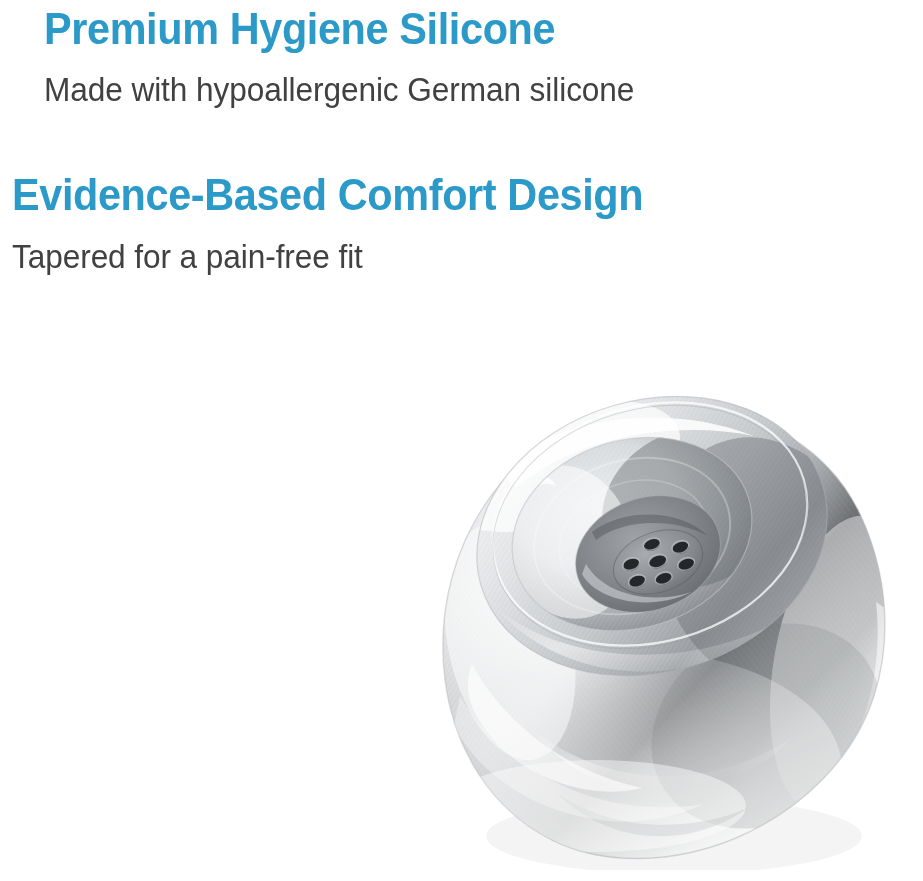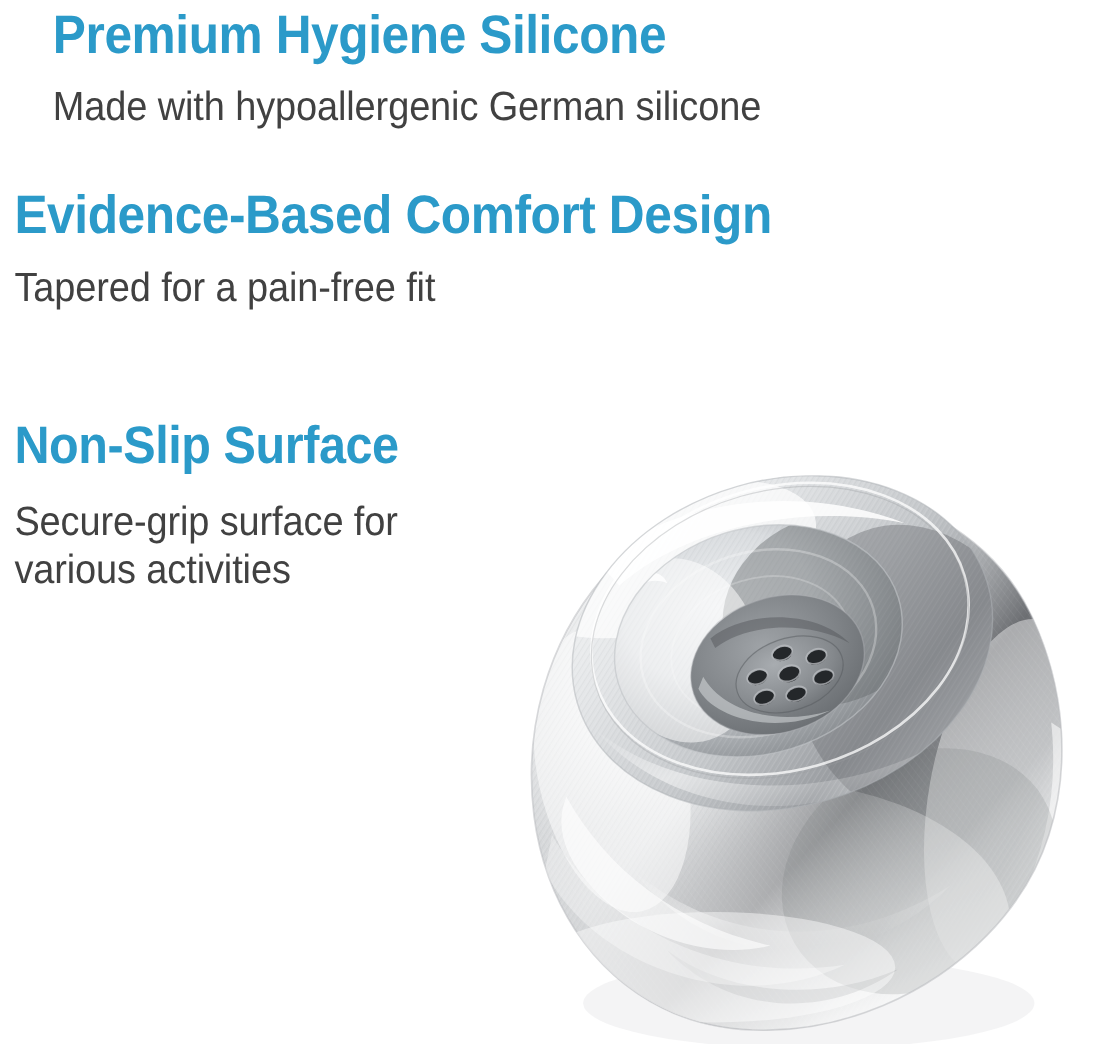--- a/index.html
+++ b/index.html
@@ -39,21 +39,21 @@
     line-height: 1.18;
     letter-spacing: -0.1px;
     transform: scaleX(0.93);
     transform-origin: left top;
   }
 
   #feature-1 { top: 6px; margin-left: 32px; }
   #feature-1 .f-head { font-size: 45px; }
   #feature-1 .f-sub  { font-size: 34px; margin-top: 17px; white-space: nowrap; }
 
-  #feature-2 { top: 156px; }
+  #feature-2 { top: 172px; }
   #feature-2 .f-head { font-size: 45px; }
   #feature-2 .f-sub  { font-size: 34px; margin-top: 18px; white-space: nowrap; }
 
   #feature-3 { top: 350px; width: 430px; }
   #feature-3 .f-head { font-size: 44px; }
   #feature-3 .f-sub  { font-size: 34px; margin-top: 20px; max-width: 430px; }
   #feature-3 .f-sub .line { display: block; }
 
   
   #product-photo {
@@ -73,27 +73,20 @@
   <div class="feature" id="feature-1">
     <div class="f-head">Premium Hygiene Silicone</div>
     <div class="f-sub">Made with hypoallergenic German silicone</div>
   </div>
 
   <div class="feature" id="feature-2">
     <div class="f-head">Evidence-Based Comfort Design</div>
     <div class="f-sub">Tapered for a pain-free fit</div>
   </div>
 
-  <div class="feature" id="feature-3">
-    <div class="f-head">Non-Slip Surface</div>
-    <div class="f-sub">
-      <span class="line">Secure-grip surface for</span>
-      <span class="line">various activities</span>
-    </div>
-  </div>
 
   <div id="product-photo">
     <svg viewBox="0 0 464 474" xmlns="http://www.w3.org/2000/svg" aria-hidden="true">
       <defs>
 
         <radialGradient id="bodyG" cx="0.34" cy="0.36" r="0.92">
           <stop offset="0" stop-color="#fdfdfd"></stop>
           <stop offset="0.26" stop-color="#f0f1f2"></stop>
           <stop offset="0.50" stop-color="#d5d7d9"></stop>
           <stop offset="0.70" stop-color="#b7babd"></stop>

